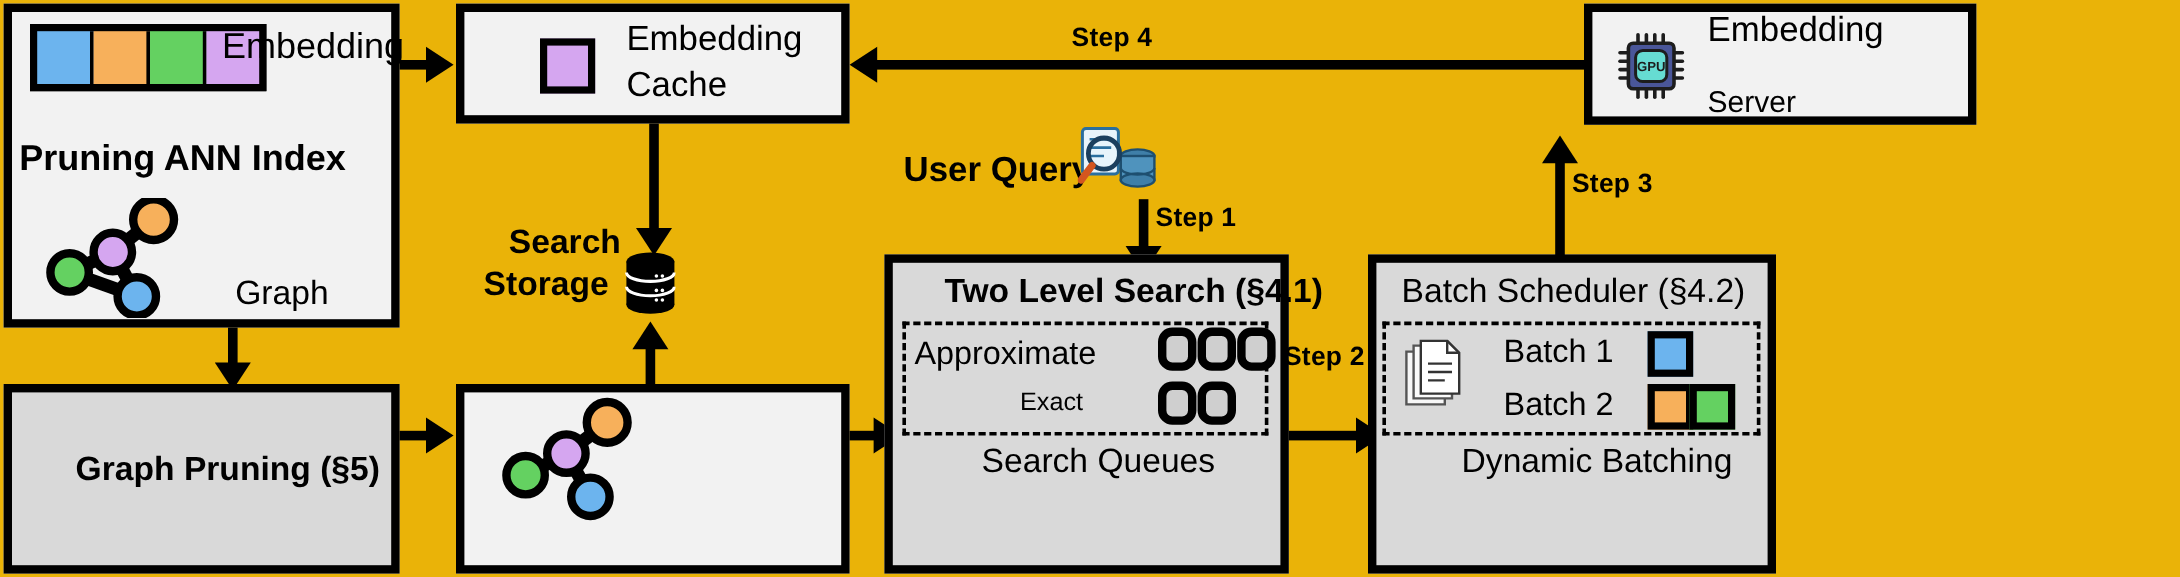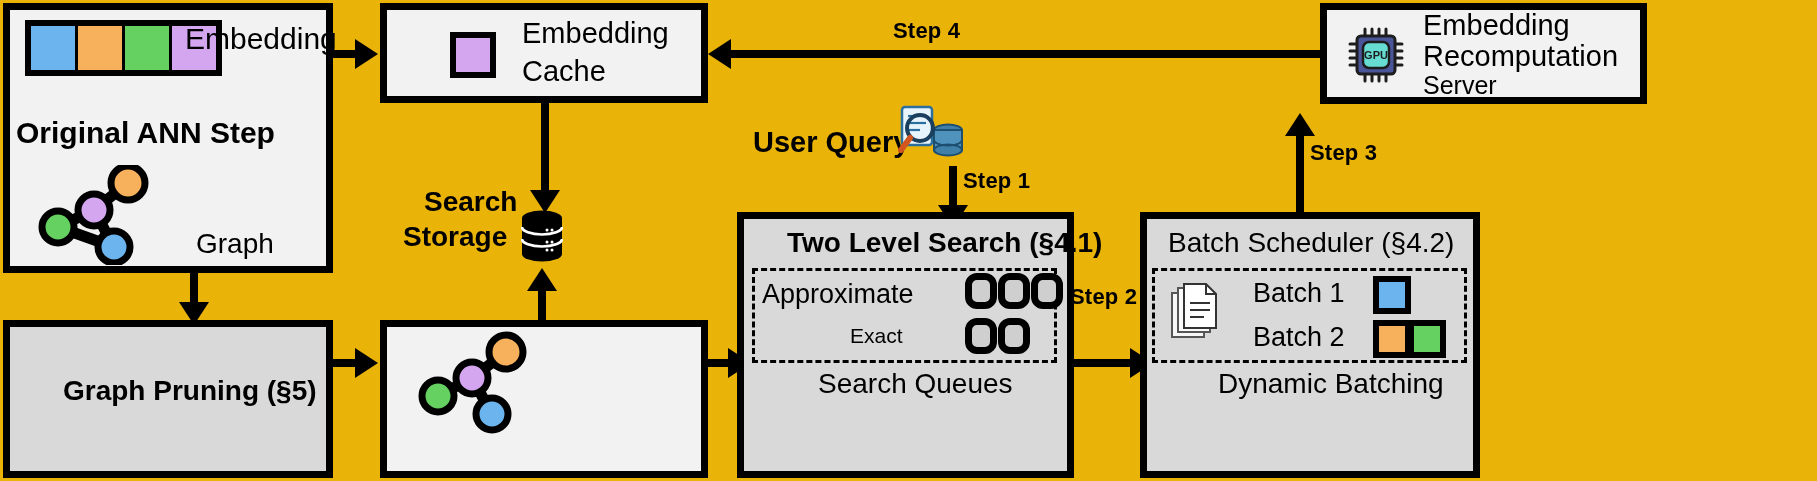--- a/index.html
+++ b/index.html
@@ -50,21 +50,21 @@
 
   <div class="embstrip" style="left:25px;top:20px;">
     <div class="cell" style="background:#6cb4ee;"></div>
     <div class="cell" style="background:#f7b05b;"></div>
     <div class="cell" style="background:#64d161;"></div>
     <div class="cell" style="background:#d5a6f0;"></div>
   </div>
 
   <div class="lbl bigtxt" style="left:185px;top:22px;font-size:30px;">Embedding</div>
 
-  <div class="lbl boldtxt" style="left:16px;top:116px;font-size:30px;">Original ANN Step</div>
+  <div class="lbl boldtxt" style="left:16px;top:116px;font-size:30px;">Pruning ANN Index</div>
 
   <svg class="gfx" style="left:32px;top:165px;" width="140" height="100" viewBox="0 0 140 100">
     <line x1="96" y1="18" x2="62" y2="45" stroke="#000" stroke-width="11"></line>
     <line x1="62" y1="45" x2="26" y2="62" stroke="#000" stroke-width="11"></line>
     <line x1="62" y1="45" x2="82" y2="82" stroke="#000" stroke-width="11"></line>
     <line x1="26" y1="62" x2="82" y2="82" stroke="#000" stroke-width="11"></line>
     <circle cx="96" cy="18" r="17" fill="#f7b05b" stroke="#000" stroke-width="7"></circle>
     <circle cx="62" cy="45" r="16" fill="#d5a6f0" stroke="#000" stroke-width="7"></circle>
     <circle cx="26" cy="62" r="16" fill="#64d161" stroke="#000" stroke-width="7"></circle>
     <circle cx="82" cy="82" r="16" fill="#6cb4ee" stroke="#000" stroke-width="7"></circle>
@@ -215,20 +215,19 @@
         <line x1="46" y1="24" x2="54" y2="24"></line>
       <line x1="46" y1="31" x2="54" y2="31"></line>
         <line x1="46" y1="38" x2="54" y2="38"></line>
     </g>
     <rect x="9" y="9" width="38" height="38" rx="4" fill="#4a5699" stroke="#1d1d1d" stroke-width="3"></rect>
     <rect x="15" y="15" width="26" height="26" rx="6" fill="#66dcd2" stroke="#1d1d1d" stroke-width="2.5"></rect>
     <text x="28" y="32" font-family="'Liberation Sans',sans-serif" font-size="11" font-weight="bold" text-anchor="middle" fill="#1d1d1d">GPU</text>
   </svg>
 
   <div class="lbl bigtxt" style="left:1423px;top:9px;font-size:29px;">Embedding</div>
-  <div class="lbl bigtxt" style="left:1423px;top:40px;font-size:29px;">Recomputation</div>
   <div class="lbl bigtxt" style="left:1423px;top:71px;font-size:25px;">Server</div>
 
   <div class="hline" style="left:730px;top:50px;width:590px;"></div>
   <div class="arrowL" style="left:708px;top:39px;"></div>
   <div class="steplbl" style="left:893px;top:18px;">Step 4</div>
 
 </div>
 
 </body></html>

